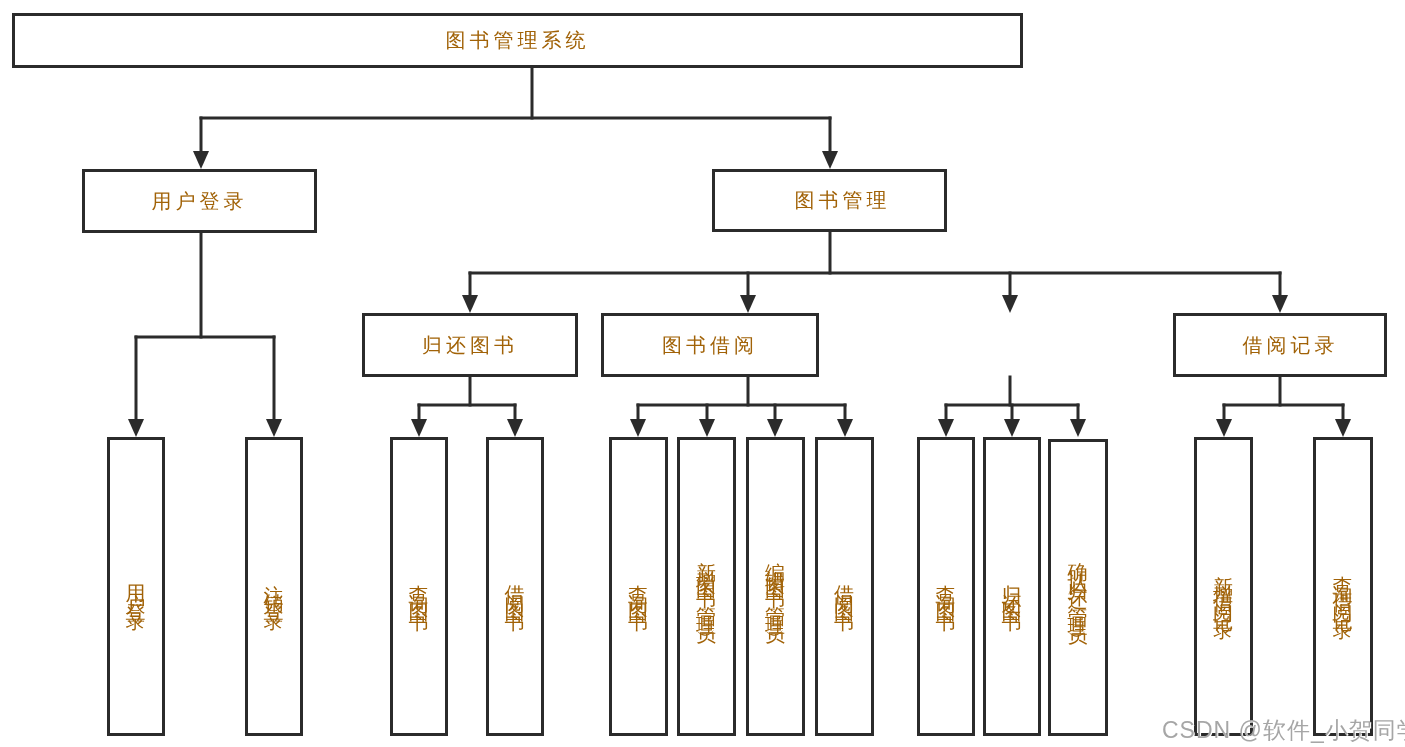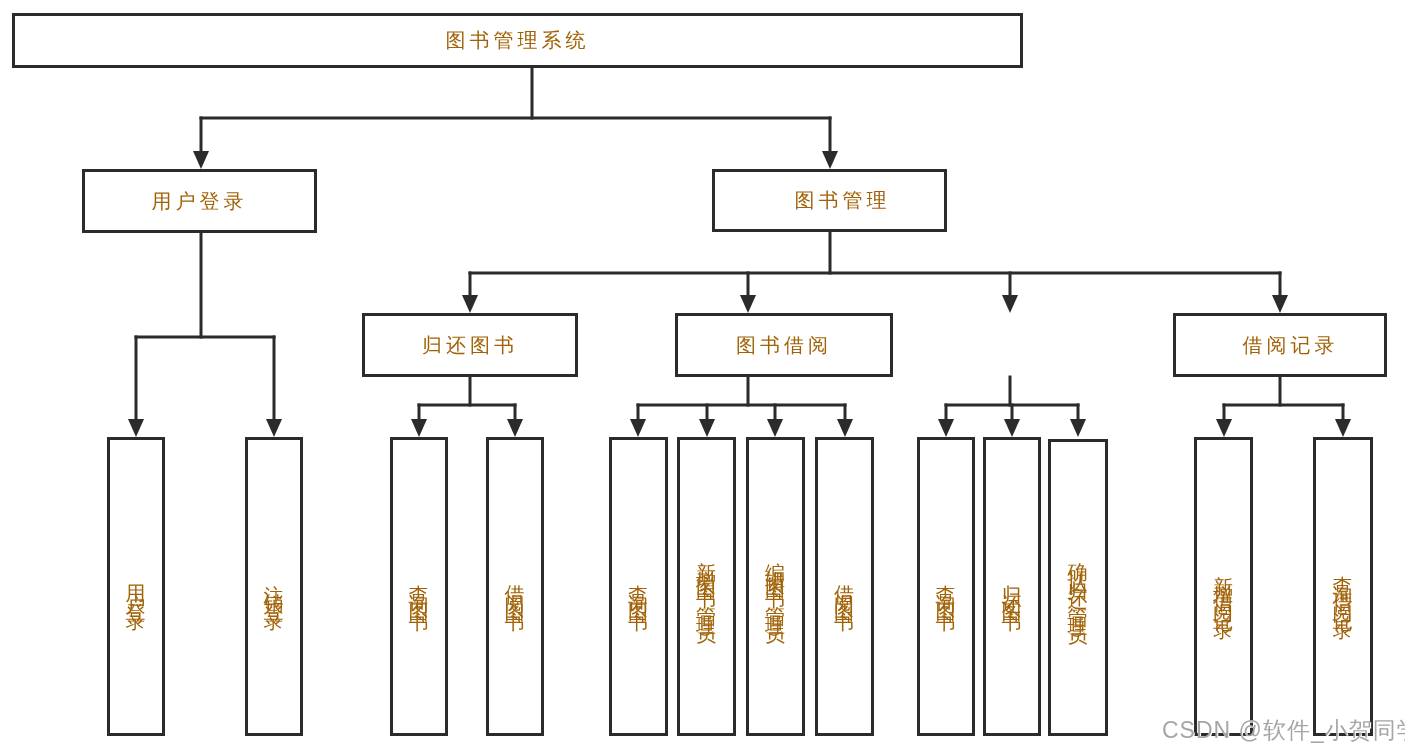--- a/index.html
+++ b/index.html
@@ -116,21 +116,21 @@
       <polygon points="1335,419 1351,419 1343,437"></polygon>
     </g>
   </svg>
 
   <div class="node" style="left:12px; top:13px; width:1011px; height:55px;">图书管理系统</div>
 
   <div class="node" style="left:82px; top:169px; width:235px; height:64px;">用户登录</div>
   <div class="node" style="left:712px; top:169px; width:235px; height:63px;padding-left:26px;">图书管理</div>
 
   <div class="node" style="left:362px; top:313px; width:216px; height:64px;">归还图书</div>
-  <div class="node" style="left:675px; top:313px; width:218px; height:64px;">图书借阅</div>
+  <div class="node" style="left:601px; top:313px; width:218px; height:64px;">图书借阅</div>
   <div class="node" style="left:1173px; top:313px; width:214px; height:64px;padding-left:21px;">借阅记录</div>
 
   <div class="node leaf" style="left:107px; top:437px; width:58px; height:299px;">用户登录</div>
   <div class="node leaf" style="left:245px; top:437px; width:58px; height:299px;">注销登录</div>
 
   <div class="node leaf" style="left:390px; top:437px; width:58px; height:299px;">查询图书</div>
   <div class="node leaf" style="left:486px; top:437px; width:58px; height:299px;">借阅图书</div>
 
   <div class="node leaf" style="left:609px; top:437px; width:59px; height:299px;">查询图书</div>
   <div class="node leaf" style="left:677px; top:437px; width:59px; height:299px;">新增图书（管理员）</div>

